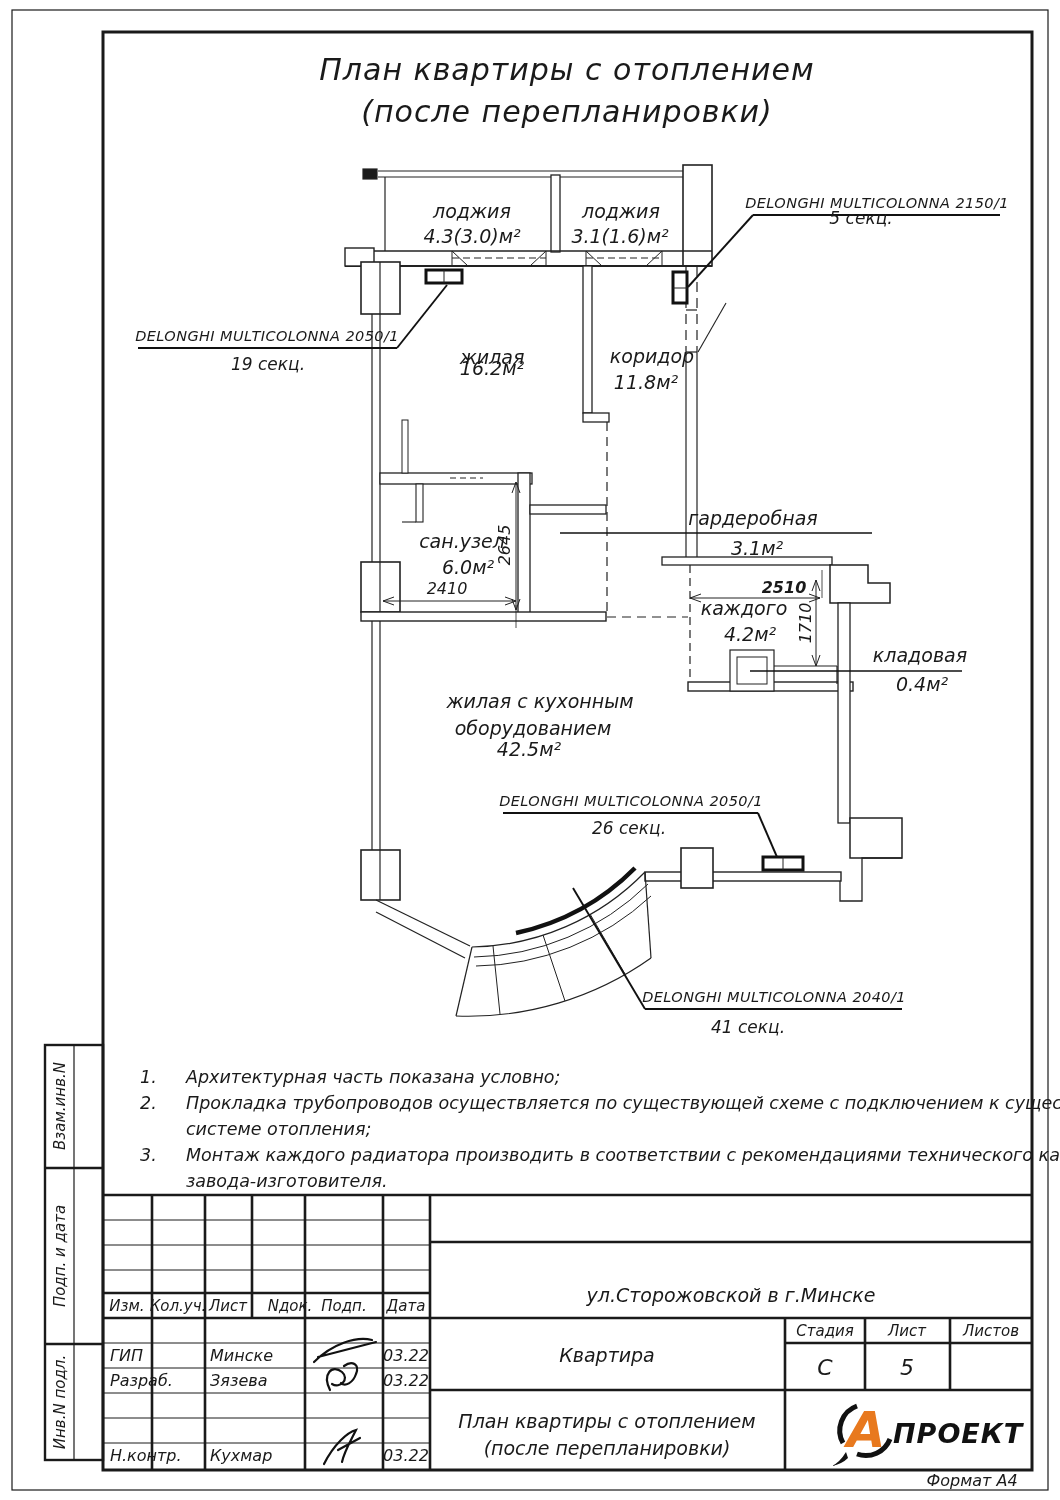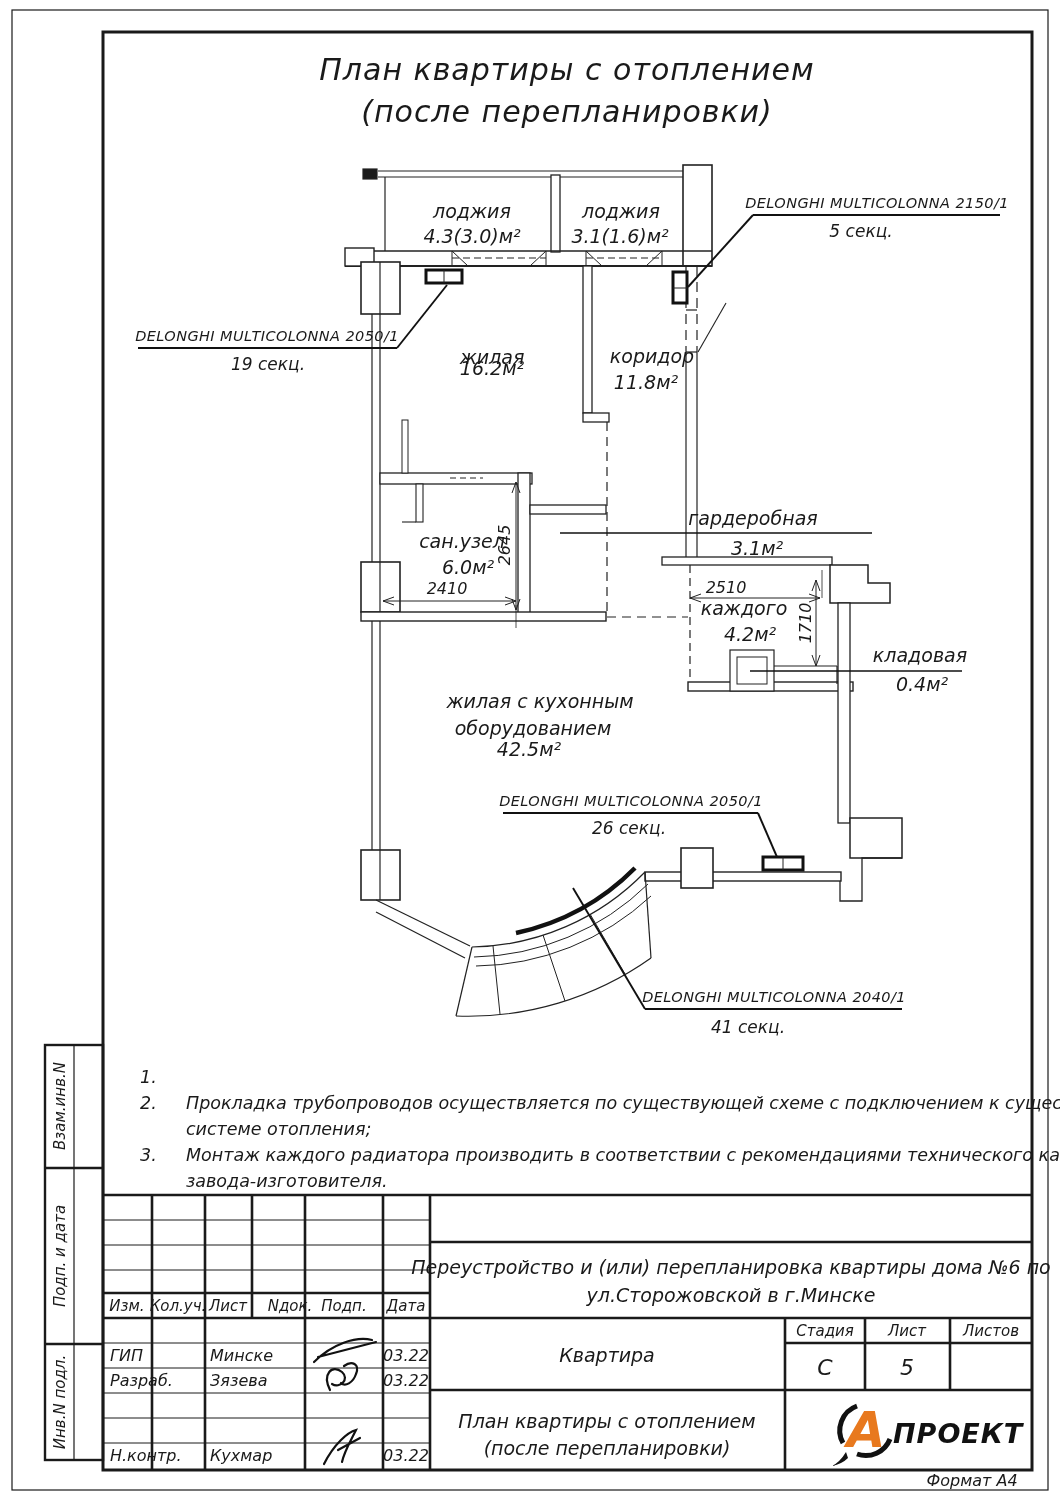--- a/index.html
+++ b/index.html
@@ -250,32 +250,33 @@
 <div class="t room" style="left:750px;top:634px;text-align:center;">4.2м²</div>
 <div class="t room" style="left:920px;top:655px;">кладовая</div>
 <div class="t room" style="left:922px;top:684px;">0.4м²</div>
 <div class="t room" style="left:540px;top:701px;">жилая с кухонным</div>
 <div class="t room" style="left:533px;top:728px;">оборудованием</div>
 <div class="t room" style="left:529px;top:749px;">42.5м²</div>
 
 <div class="t rad" style="left:267px;top:336px;">DELONGHI MULTICOLONNA 2050/1</div>
 <div class="t sec" style="left:268px;top:364px;">19 секц.</div>
 <div class="t rad" style="left:877px;top:203px;">DELONGHI MULTICOLONNA 2150/1</div>
-<div class="t sec" style="left:861px;top:231px;">5 секц.</div>
+<div class="t sec" style="left:861px;top:218px;">5 секц.</div>
 <div class="t rad" style="left:631px;top:801px;">DELONGHI MULTICOLONNA 2050/1</div>
 <div class="t sec" style="left:629px;top:828px;">26 секц.</div>
 <div class="t rad" style="left:774px;top:997px;">DELONGHI MULTICOLONNA 2040/1</div>
 <div class="t sec" style="left:748px;top:1027px;">41 секц.</div>
 
 <div class="t dim" style="left:447px;top:589px;">2410</div>
 <div class="t dim rot" style="left:505px;top:545px;">2645</div>
-<div class="t dim" style="left:726px;top:588px;">2510</div>
+<div class="t dim" style="left:784px;top:588px;font-weight:bold;">2510</div>
 <div class="t dim rot" style="left:806px;top:623px;">1710</div>
 
 <div class="tl note" style="left:140px;top:1078px;">1.</div>
+<div class="tl note" style="left:186px;top:1078px;">Архитектурная часть показана условно;</div>
 <div class="tl note" style="left:140px;top:1104px;">2.</div>
 <div class="tl note" style="left:186px;top:1104px;">Прокладка трубопроводов осуществляется по существующей схеме с подключением к существующей</div>
 <div class="tl note" style="left:186px;top:1130px;">системе отопления;</div>
 <div class="tl note" style="left:140px;top:1156px;">3.</div>
 <div class="tl note" style="left:186px;top:1156px;">Монтаж каждого радиатора производить в соответствии с рекомендациями технического каталога от</div>
 <div class="tl note" style="left:186px;top:1182px;">завода-изготовителя.</div>
 
 <div class="t tb-s" style="left:127px;top:1306px;">Изм.</div>
 <div class="t tb-s" style="left:178px;top:1306px;">Кол.уч.</div>
 <div class="t tb-s" style="left:228px;top:1306px;">Лист</div>
@@ -286,21 +287,20 @@
 <div class="tl tb-m" style="left:110px;top:1356px;">ГИП</div>
 <div class="tl tb-m" style="left:210px;top:1356px;">Минске</div>
 <div class="t tb-m" style="left:406px;top:1356px;">03.22</div>
 <div class="tl tb-m" style="left:110px;top:1381px;">Разраб.</div>
 <div class="tl tb-m" style="left:210px;top:1381px;">Зязева</div>
 <div class="t tb-m" style="left:406px;top:1381px;">03.22</div>
 <div class="tl tb-m" style="left:110px;top:1456px;">Н.контр.</div>
 <div class="tl tb-m" style="left:210px;top:1456px;">Кухмар</div>
 <div class="t tb-m" style="left:406px;top:1456px;">03.22</div>
 
-<div class="t tb-b" style="left:731px;top:1267px;">Переустройство и (или) перепланировка квартиры дома №6 по</div>
 <div class="t tb-b" style="left:731px;top:1295px;">ул.Сторожовской в г.Минске</div>
 <div class="t tb-b" style="left:607px;top:1355px;">Квартира</div>
 <div class="t tb-s" style="left:825px;top:1331px;">Стадия</div>
 <div class="t tb-s" style="left:907px;top:1331px;">Лист</div>
 <div class="t tb-s" style="left:991px;top:1331px;">Листов</div>
 <div class="t tb-v" style="left:825px;top:1368px;">С</div>
 <div class="t tb-v" style="left:907px;top:1368px;">5</div>
 <div class="t tb-v" style="left:991px;top:1368px;"></div>
 <div class="t tb-b" style="left:607px;top:1421px;">План квартиры с отоплением</div>
 <div class="t tb-b" style="left:607px;top:1448px;">(после перепланировки)</div>

